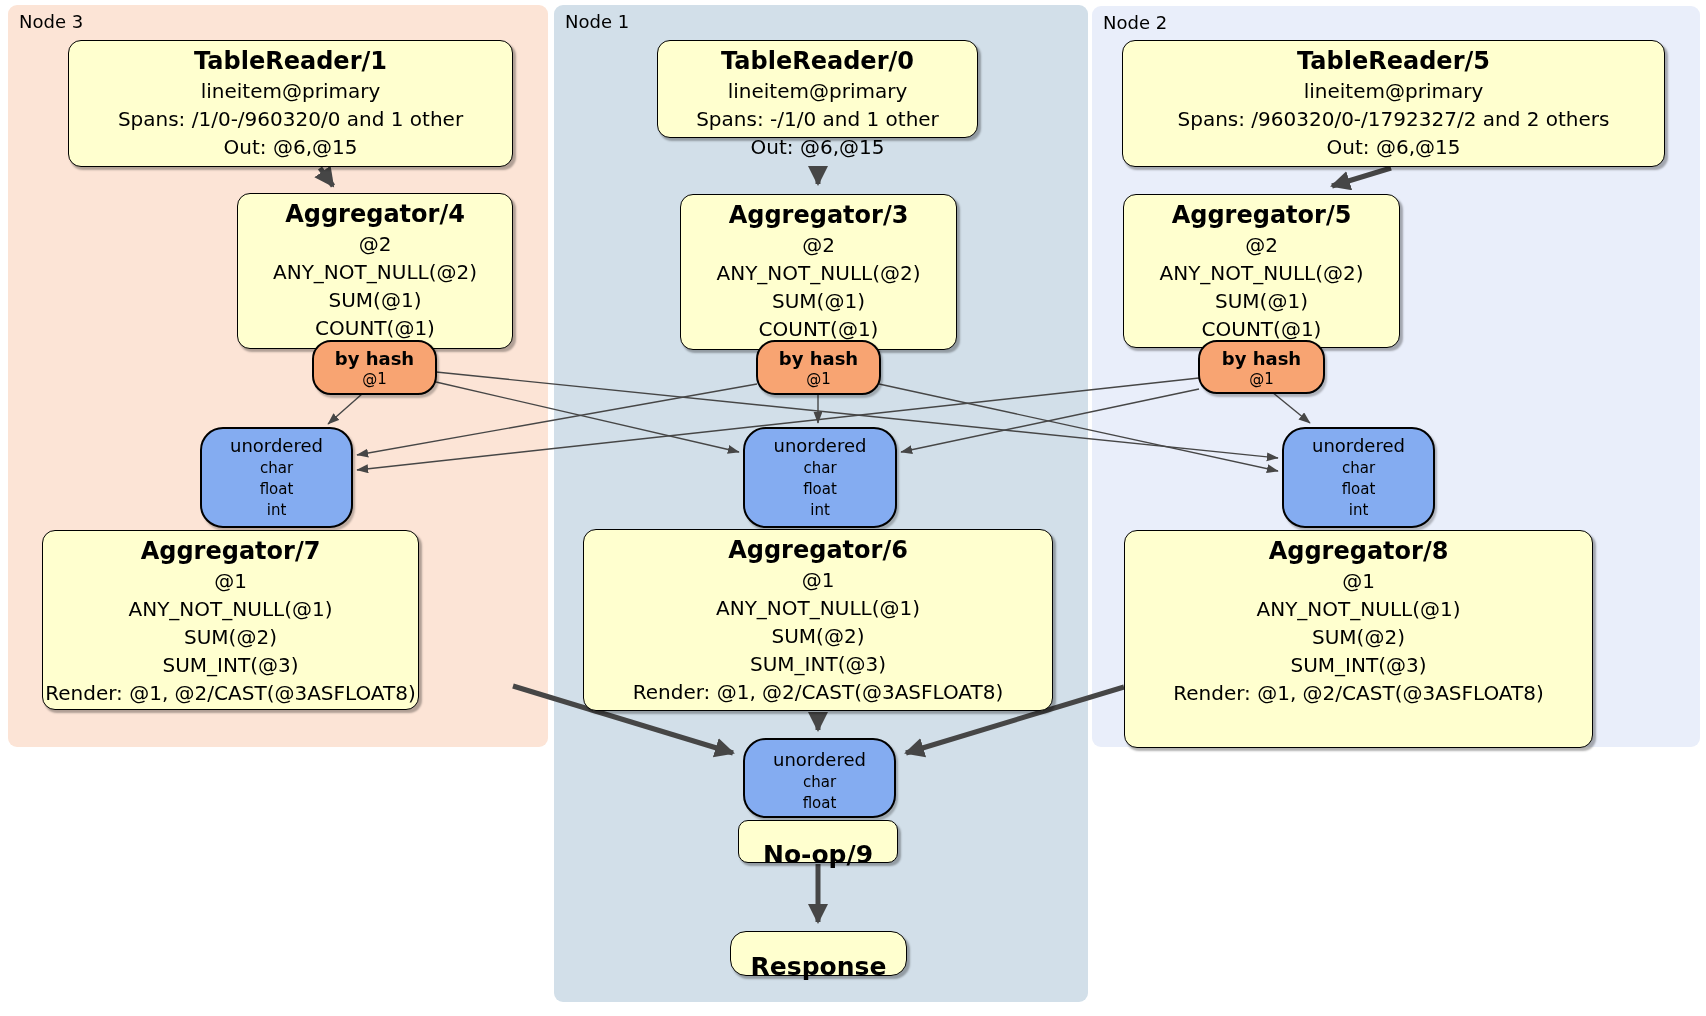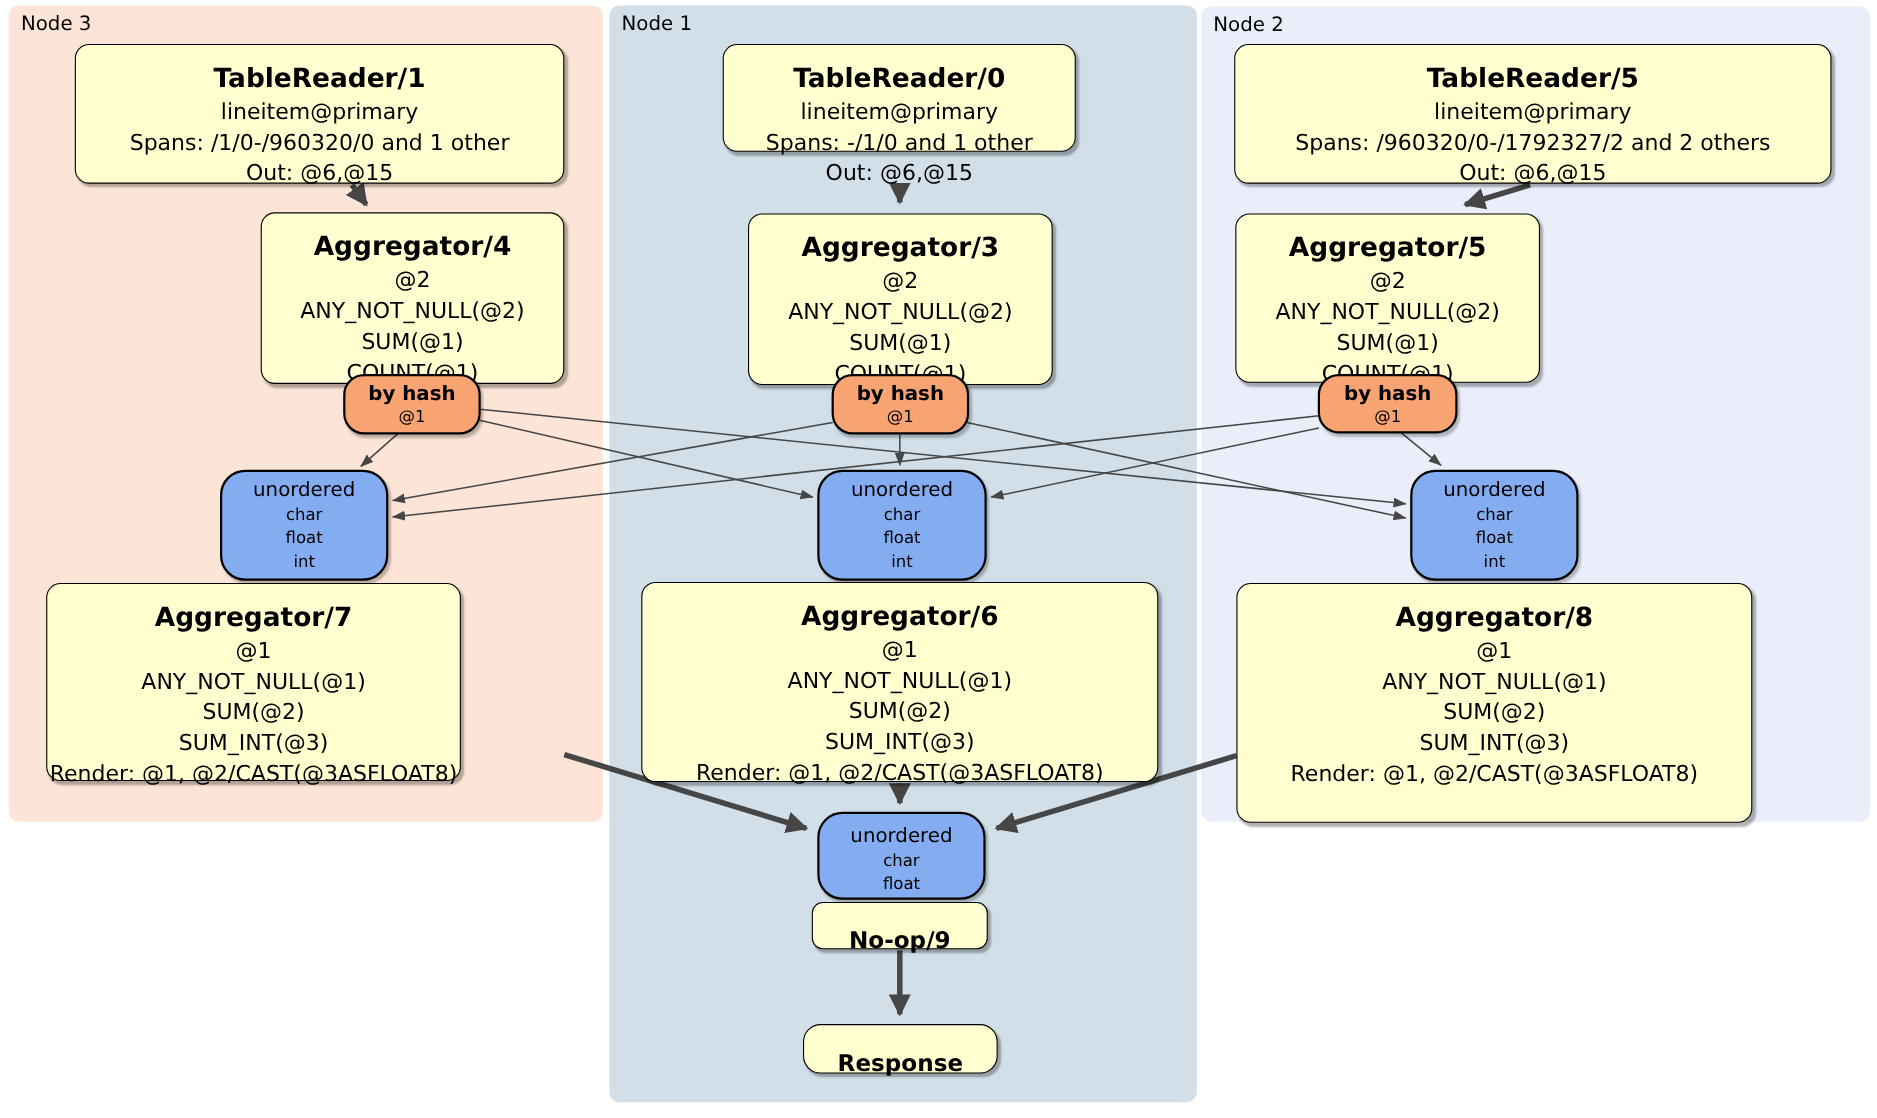--- a/index.html
+++ b/index.html
@@ -12,38 +12,38 @@
   .panel{position:absolute;border-radius:9px;}
   .panel-label{position:absolute;top:6px;left:11px;font-size:18px;line-height:22px;}
   #panel-node3{left:8px;top:5px;width:540px;height:742px;background:var(--node3-bg);}
   #panel-node1{left:554px;top:5px;width:534px;height:997px;background:var(--node1-bg);}
   #panel-node2{left:1092px;top:6px;width:608px;height:741px;background:var(--node2-bg);}
 
   #edges{position:absolute;left:0;top:0;}
 
   .box{position:absolute;box-sizing:border-box;text-align:center;
        background:var(--processor-bg);border:1.5px solid #000;border-radius:13px;
-       box-shadow:2.5px 3px 2px rgba(0,0,0,0.30);padding-top:15px;}
+       box-shadow:2.5px 3px 2px rgba(0,0,0,0.30);padding-top:5px;}
   .proc-title{font-weight:bold;font-size:24px;line-height:31px;white-space:nowrap;}
   .proc-line{font-size:20px;line-height:28px;white-space:nowrap;}
 
   .router{position:absolute;box-sizing:border-box;text-align:center;
           background:var(--router-bg);border:2px solid #000;border-radius:19px;
           padding-top:5px;box-shadow:2px 2.5px 2px rgba(0,0,0,0.25);}
   .router-title{font-weight:bold;font-size:18px;line-height:23px;}
   .router-key{font-size:15px;line-height:19px;}
 
   .stream{position:absolute;box-sizing:border-box;text-align:center;
           background:var(--stream-bg);border:2px solid #000;border-radius:23px;
           padding-top:4px;box-shadow:2px 2.5px 2px rgba(0,0,0,0.25);}
   .stream-title{font-weight:normal;font-size:18px;line-height:25px;}
   .stream-type{font-size:15px;line-height:21px;}
 
   .terminal{display:flex;align-items:center;justify-content:center;padding-top:0;}
-  .terminal .term-title{font-weight:bold;font-size:21px;line-height:26px;white-space:nowrap;margin-top:26px;}
+  .terminal .term-title{font-weight:bold;font-size:25px;line-height:26px;white-space:nowrap;margin-top:26px;}
 
   
   #tr1{left:68px;  top:40px; width:445px;height:127px;}
   #tr0{left:657px; top:40px; width:321px;height:98px;}
   #tr2{left:1122px;top:40px; width:543px;height:127px;}
   #agg4{left:237px; top:193px;width:276px;height:156px;}
   #agg3{left:680px; top:194px;width:277px;height:156px;}
   #agg5{left:1123px;top:194px;width:277px;height:154px;}
   #agg7{left:42px;  top:530px;width:377px;height:180px;}
   #agg6{left:583px; top:529px;width:470px;height:182px;}

